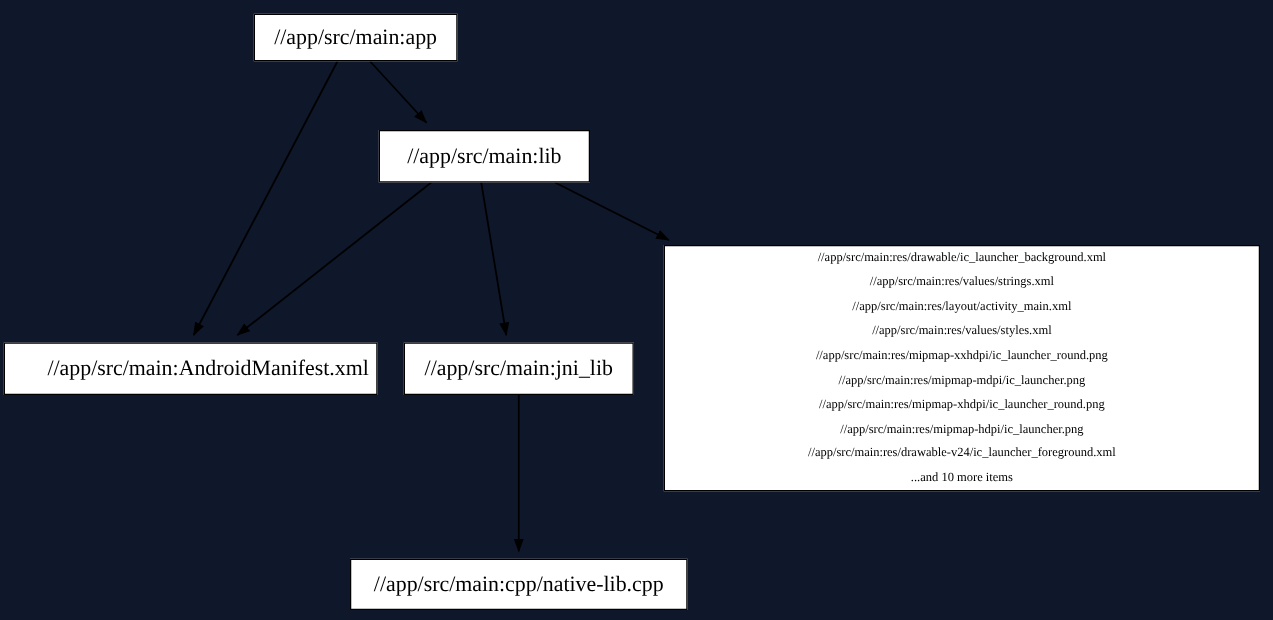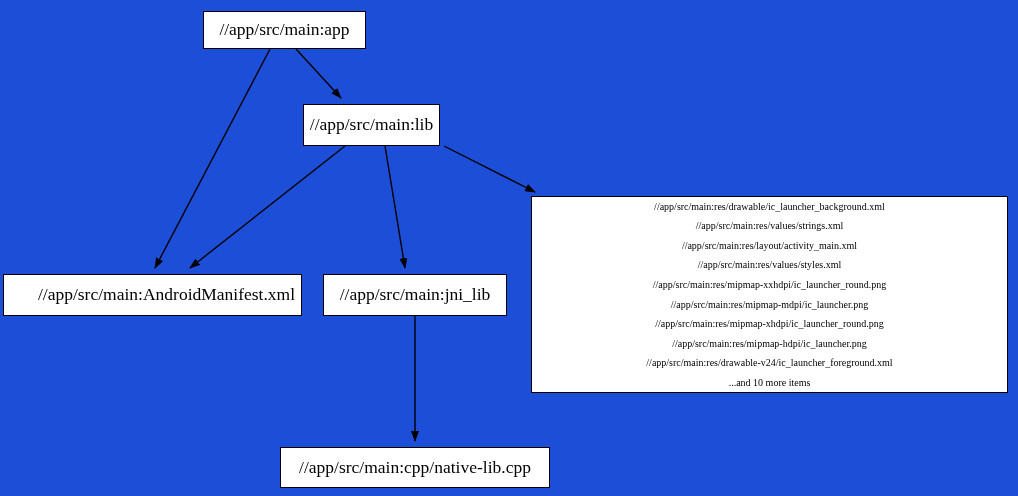--- a/index.html
+++ b/index.html
@@ -9,21 +9,21 @@
     background: #ffffff;
   }
   body {
     font-family: "Liberation Serif", "DejaVu Serif", serif;
     color: #000000;
   }
   #graph-canvas {
     position: relative;
     width: 1018px;
     height: 496px;
-    background: #1d4ed8;
+    background: #0f172a;
     overflow: hidden;
   }
   #edge-layer {
     position: absolute;
     left: 0;
     top: 0;
     width: 1018px;
     height: 496px;
     pointer-events: none;
   }
@@ -41,21 +41,21 @@
     z-index: 2;
   }
   .node-label {
     display: block;
     width: 100%;
     text-align: center;
     white-space: pre;
   }
   
   #node-app        { left: 203px; top: 11px;  width: 163px; height: 38px;  font-size: 17.5px; }
-  #node-lib        { left: 303px; top: 104px; width: 137px; height: 42px;  font-size: 17.5px; }
+  #node-lib        { left: 303px; top: 104px; width: 169px; height: 42px;  font-size: 17.5px; }
   #node-manifest   { left: 3px;   top: 274px; width: 299px; height: 42px;  font-size: 17.5px; padding-left: 28px; }
   #node-jnilib     { left: 323px; top: 274px; width: 184px; height: 42px;  font-size: 17.5px; }
   #node-res        { left: 531px; top: 196px; width: 477px; height: 197px; font-size: 10px; line-height: 19.6px; }
   #node-nativelib  { left: 280px; top: 447px; width: 270px; height: 41px;  font-size: 17.5px; }
 </style>
 </head>
 <body>
 
 <div id="graph-canvas">
 

